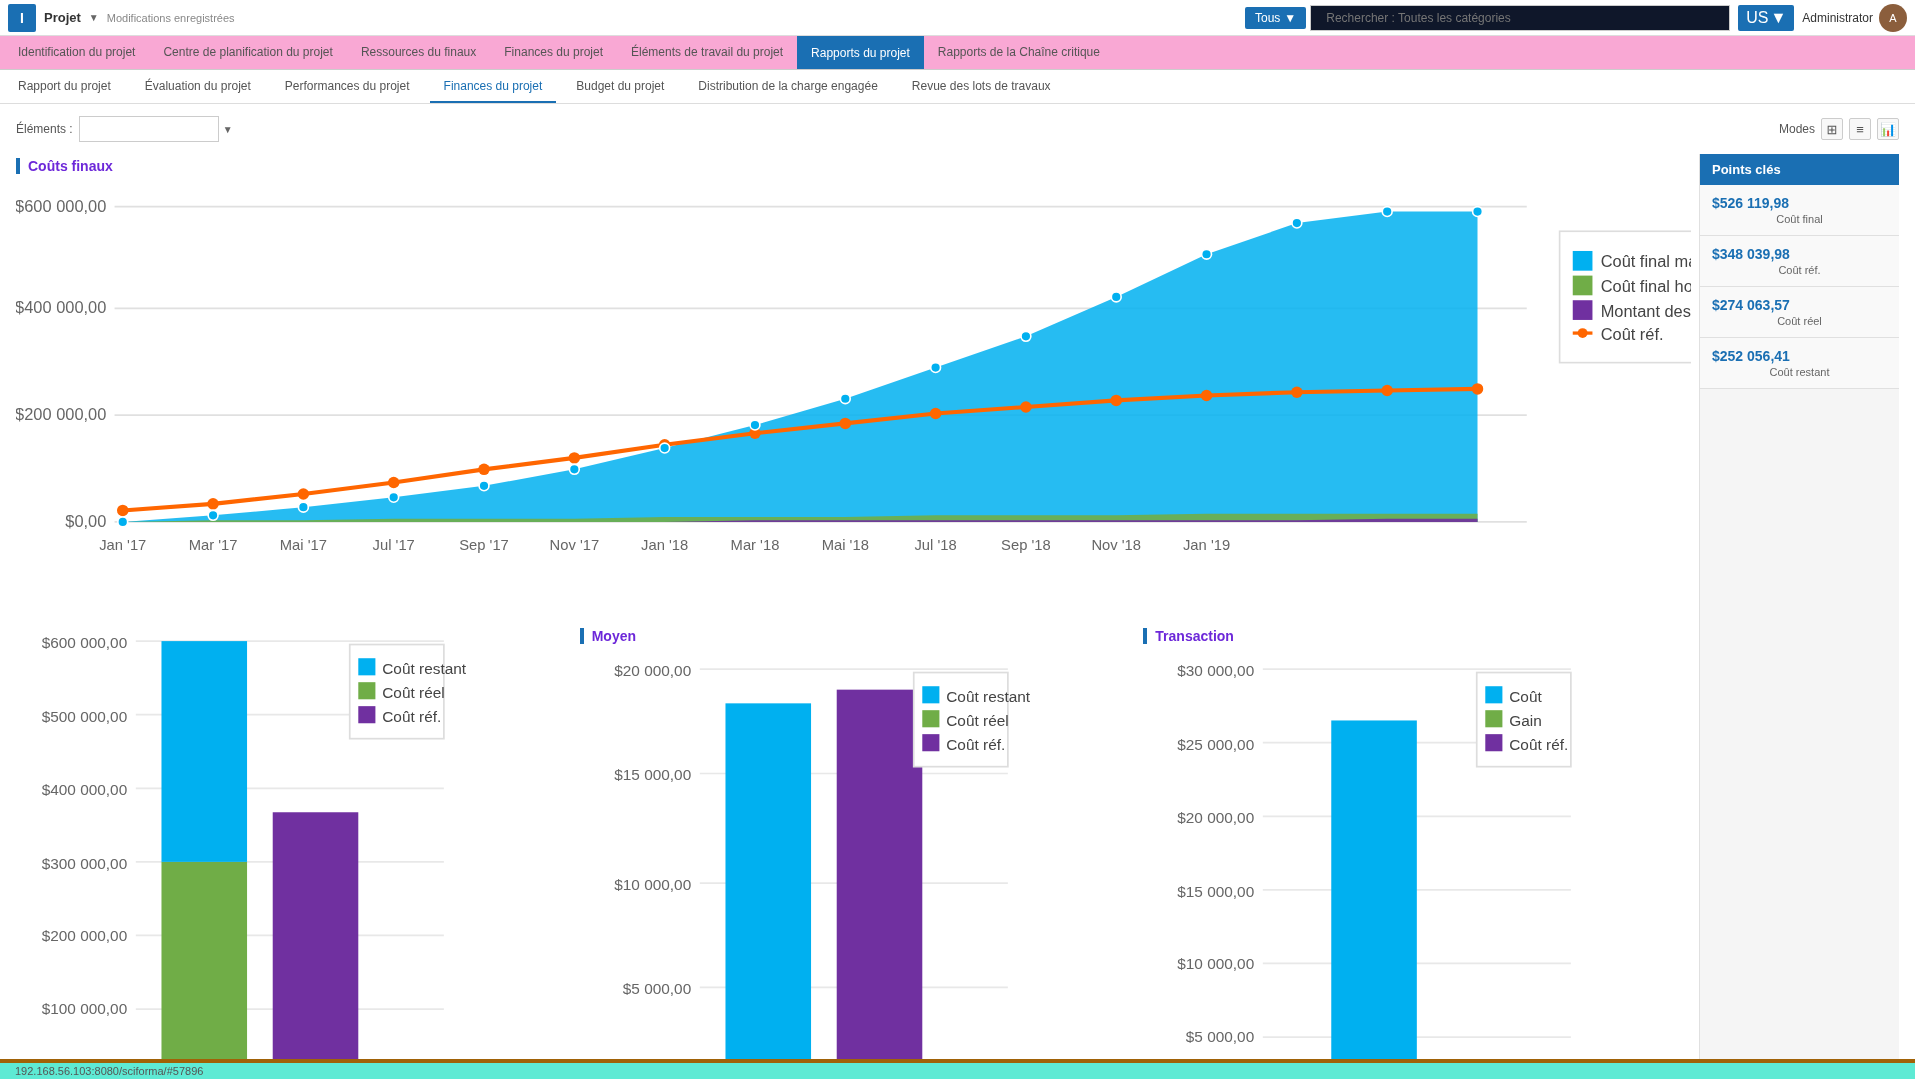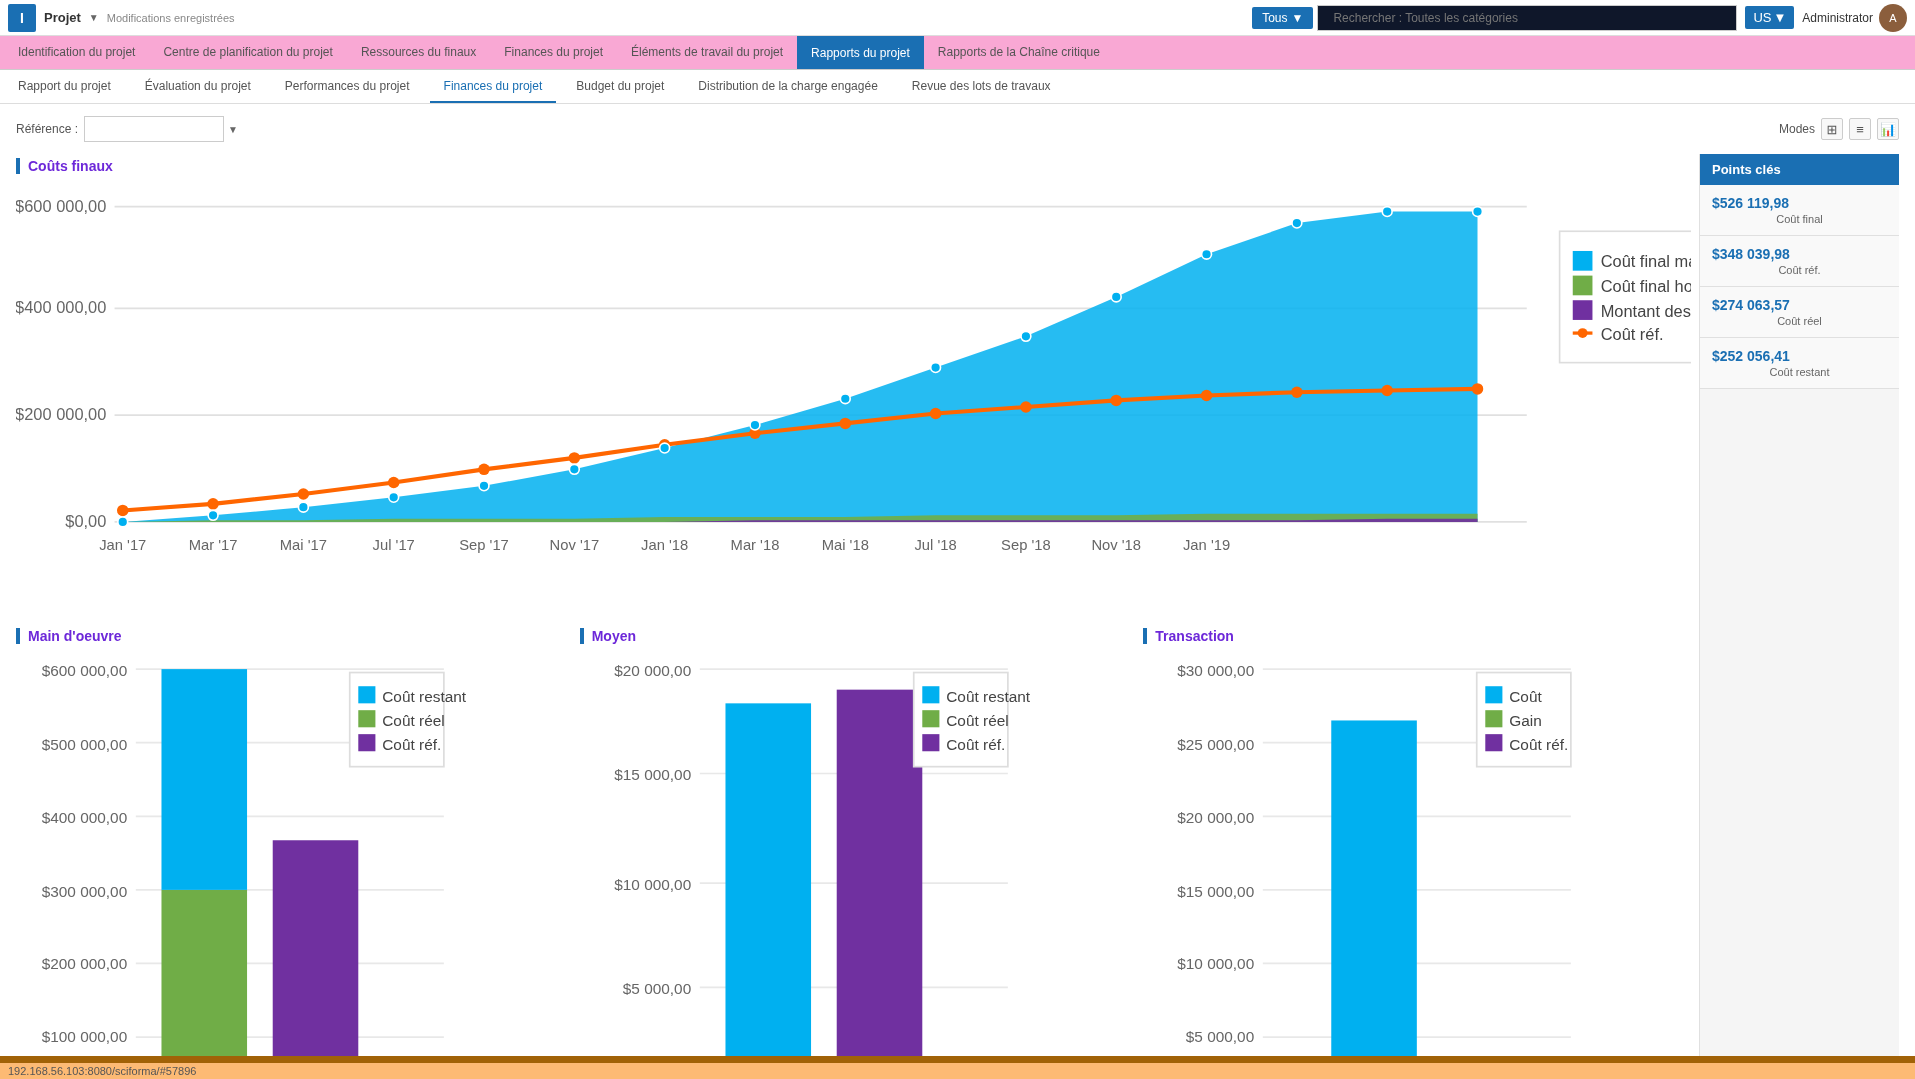--- a/index.html
+++ b/index.html
@@ -21,21 +21,21 @@
     .top-bar-filter-btn {
       background: #1a6fb3; color: #fff; border: none; padding: 4px 10px;
       font-size: 12px; cursor: pointer; display: flex; align-items: flex-start; gap: 4px; border-radius: 2px;
     }
     .top-bar-search {
       width: 420px; height: 26px; border: 1px solid #ccc; padding: 2px 15px;
       font-size: 12px; color: #888; background: #0f172a;
     }
     .top-bar-locale {
       background: #1a6fb3; color: #fff; border: none; padding: 4px 8px;
-      font-size: 13px; cursor: pointer; display: flex; align-items: center; gap: 2px; border-radius: 2px;
+      font-size: 16px; cursor: pointer; display: flex; align-items: center; gap: 2px; border-radius: 2px;
     }
     .top-bar-user { display: flex; align-items: center; gap: 6px; font-size: 12px; }
     .top-bar-avatar {
       width: 28px; height: 28px; border-radius: 50%; background: #8b5e3c;
       display: flex; align-items: center; justify-content: center; color: #fff; font-size: 11px;
     }
 
     
     .nav-bar {
       display: flex; background: #f9a8d4; border-bottom: 1px solid #ccc; height: 34px;
@@ -107,22 +107,22 @@
     
     .area-chart-container {
       position: relative; width: 100%; margin-bottom: 20px;
     }
     .area-chart-svg { width: 100%; }
 
     
     .bar-charts-row { display: flex; gap: 16px; padding-top: 8px; }
     .bar-chart-section { flex: 1; }
 
-    .status-bar { background: #fdba74; color: #555; font-size: 11px; padding: 2px 8px;
-      border-top: 7px solid #a16207; position: fixed; bottom: 0; left: 0; right: 0; }
+    .status-bar { background: #5eead4; color: #555; font-size: 11px; padding: 2px 15px;
+      border-top: 4px solid #a16207; position: fixed; bottom: 0; left: 0; right: 0; }
   </style>
 </head>
 <body>
 
 <div class="top-bar">
   <div class="top-bar-logo">I</div>
   <span class="top-bar-project">Projet</span>
   <span class="top-bar-chevron">▼</span>
   <span class="top-bar-saved">Modifications enregistrées</span>
   <div class="top-bar-search-area">
@@ -159,21 +159,21 @@
   <div class="sub-nav-item active">Finances du projet</div>
   <div class="sub-nav-item">Budget du projet</div>
   <div class="sub-nav-item">Distribution de la charge engagée</div>
   <div class="sub-nav-item">Revue des lots de travaux</div>
 </div>
 
 <div class="content">
 
   <div class="ref-row">
     <div style="display:flex;align-items:center;">
-      <span class="ref-label">Référence :</span>
+      <span class="ref-label">Éléments :</span>
       <div class="ref-select-wrap">
         <select class="ref-select"></select>
         <span class="ref-select-arrow">▼</span>
       </div>
     </div>
     <div class="modes-area">
       <span>Modes</span>
       <div class="mode-icon">⊞</div>
       <div class="mode-icon">≡</div>
       <div class="mode-icon">📊</div>
@@ -263,21 +263,20 @@
           <text x="965" y="82" font-size="10" fill="#444">Montant des transactions</text>
           <line x1="948" y1="92" x2="960" y2="92" stroke="#ff6600" stroke-width="2"></line>
           <circle cx="954" cy="92" r="3" fill="#ff6600"></circle>
           <text x="965" y="96" font-size="10" fill="#444">Coût réf.</text>
         </svg>
       </div>
 
       <div class="bar-charts-row">
 
         <div class="bar-chart-section">
-          <div class="section-title">Main d'oeuvre</div>
           <svg viewBox="0 0 320 290" xmlns="http://www.w3.org/2000/svg" style="width:100%">
 
             <text x="65" y="14" font-size="9" fill="#666" text-anchor="end">$600 000,00</text>
             <text x="65" y="57" font-size="9" fill="#666" text-anchor="end">$500 000,00</text>
             <text x="65" y="100" font-size="9" fill="#666" text-anchor="end">$400 000,00</text>
             <text x="65" y="143" font-size="9" fill="#666" text-anchor="end">$300 000,00</text>
             <text x="65" y="185" font-size="9" fill="#666" text-anchor="end">$200 000,00</text>
             <text x="65" y="228" font-size="9" fill="#666" text-anchor="end">$100 000,00</text>
             <text x="65" y="261" font-size="9" fill="#666" text-anchor="end">$0,00</text>
 

